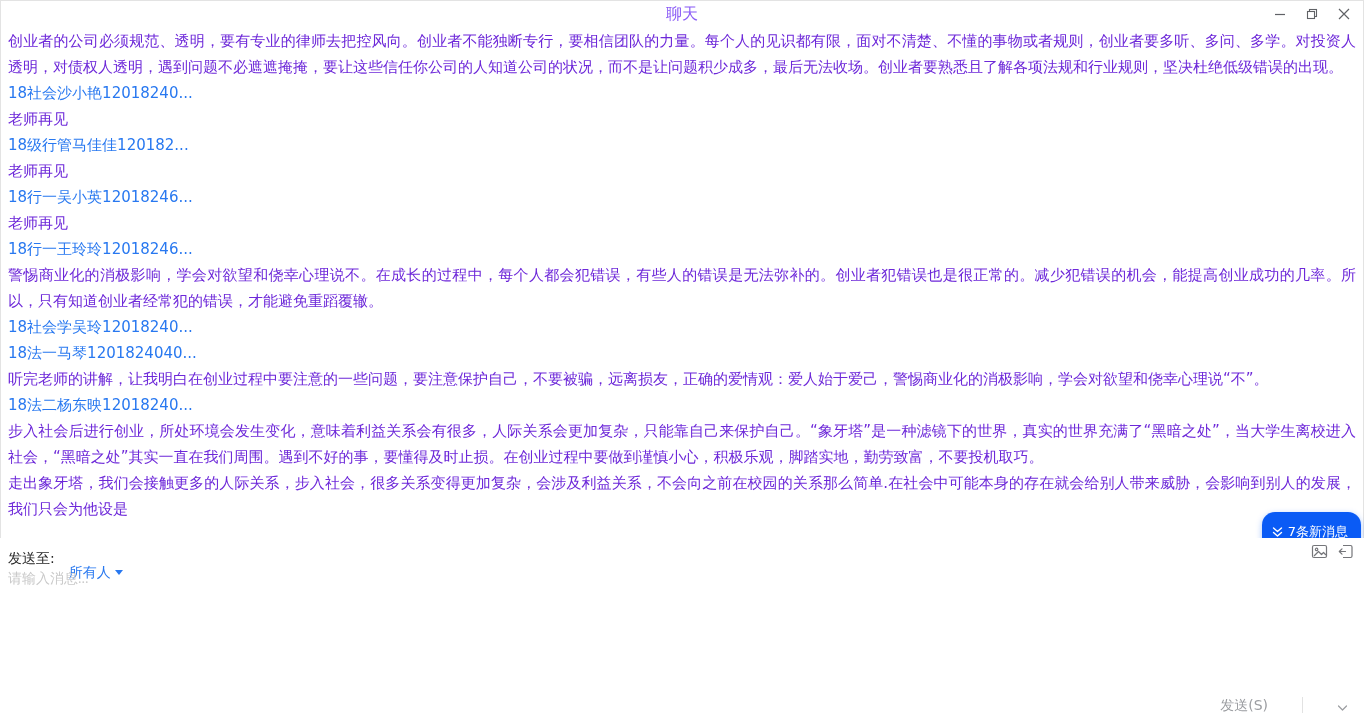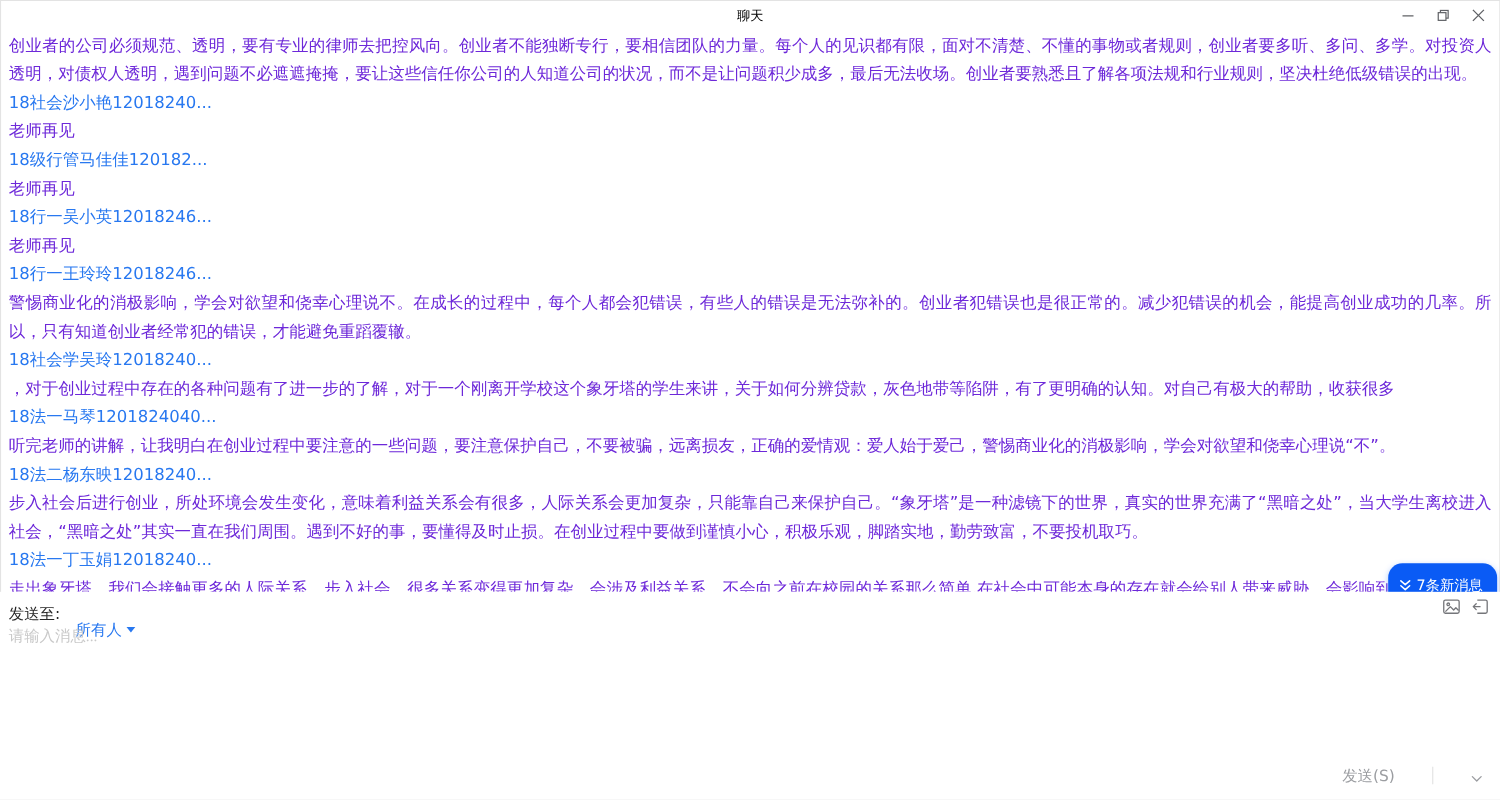--- a/index.html
+++ b/index.html
@@ -4,21 +4,21 @@
 <style>
   * { margin:0; padding:0; box-sizing:border-box; }
   html,body { width:1364px; height:727px; background:#fff; overflow:hidden;
               font-family:"DejaVu Sans","Liberation Sans",sans-serif; }
   .window { position:relative; width:1364px; height:727px; background:#fff;
             box-shadow: inset 0 0 0 1px #e3e3e3; }
 
   
   .titlebar { position:absolute; top:0; left:0; right:0; height:28px;
               display:flex; align-items:center; justify-content:center; }
-  .titlebar .title { font-size:12px; color:#000000;text-align:center; }
+  .titlebar .title { font-size:16px; color:#8b5cf6;text-align:center; }
   .win-controls { position:absolute; right:4px; top:0; height:28px; display:flex; }
   .win-btn { width:32px; height:28px; display:flex; align-items:center; justify-content:center;
              cursor:default; color:#606266; }
   .win-btn svg { display:block; }
 
   
   .chatlog { position:absolute; top:28px; left:0; right:0; height:510px;
              padding:0 8px; overflow:hidden; }
   .msg, .sender { font-size:15px; line-height:26px; text-align:justify; }
   .msg { color:#6d28d9; }
@@ -89,26 +89,24 @@
     <div class="msg">创业者的公司必须规范、透明，要有专业的律师去把控风向。创业者不能独断专行，要相信团队的力量。每个人的见识都有限，面对不清楚、不懂的事物或者规则，创业者要多听、多问、多学。对投资人透明，对债权人透明，遇到问题不必遮遮掩掩，要让这些信任你公司的人知道公司的状况，而不是让问题积少成多，最后无法收场。创业者要熟悉且了解各项法规和行业规则，坚决杜绝低级错误的出现。</div>
     <div class="sender">18社会沙小艳12018240...</div>
     <div class="msg">老师再见</div>
     <div class="sender">18级行管马佳佳120182...</div>
     <div class="msg">老师再见</div>
     <div class="sender">18行一吴小英12018246...</div>
     <div class="msg">老师再见</div>
     <div class="sender">18行一王玲玲12018246...</div>
     <div class="msg">警惕商业化的消极影响，学会对欲望和侥幸心理说不。在成长的过程中，每个人都会犯错误，有些人的错误是无法弥补的。创业者犯错误也是很正常的。减少犯错误的机会，能提高创业成功的几率。所以，只有知道创业者经常犯的错误，才能避免重蹈覆辙。</div>
     <div class="sender">18社会学吴玲12018240...</div>
-    <div class="msg">，对于创业过程中存在的各种问题有了进一步的了解，对于一个刚离开学校这个象牙塔的学生来讲，关于如何分辨贷款，灰色地带等陷阱，有了更明确的认知。对自己有极大的帮助，收获很多</div>
     <div class="sender">18法一马琴1201824040...</div>
     <div class="msg">听完老师的讲解，让我明白在创业过程中要注意的一些问题，要注意保护自己，不要被骗，远离损友，正确的爱情观：爱人始于爱己，警惕商业化的消极影响，学会对欲望和侥幸心理说“不”。</div>
     <div class="sender">18法二杨东映12018240...</div>
     <div class="msg">步入社会后进行创业，所处环境会发生变化，意味着利益关系会有很多，人际关系会更加复杂，只能靠自己来保护自己。“象牙塔”是一种滤镜下的世界，真实的世界充满了“黑暗之处”，当大学生离校进入社会，“黑暗之处”其实一直在我们周围。遇到不好的事，要懂得及时止损。在创业过程中要做到谨慎小心，积极乐观，脚踏实地，勤劳致富，不要投机取巧。</div>
-    <div class="sender">18法一丁玉娟12018240...</div>
     <div class="msg">走出象牙塔，我们会接触更多的人际关系，步入社会，很多关系变得更加复杂，会涉及利益关系，不会向之前在校园的关系那么简单.在社会中可能本身的存在就会给别人带来威胁，会影响到别人的发展，我们只会为他设是</div>
   </div>
 
   <div class="new-badge">
     <span>
       <svg width="11" height="12" viewBox="0 0 11 12" fill="none" stroke="#fff" stroke-width="1.4" stroke-linecap="round" stroke-linejoin="round">
         <path d="M1.5 2 L5.5 5.5 L9.5 2"></path>
           <path d="M1.5 6.5 L5.5 10 L9.5 6.5"></path>
       </svg>
     </span>

